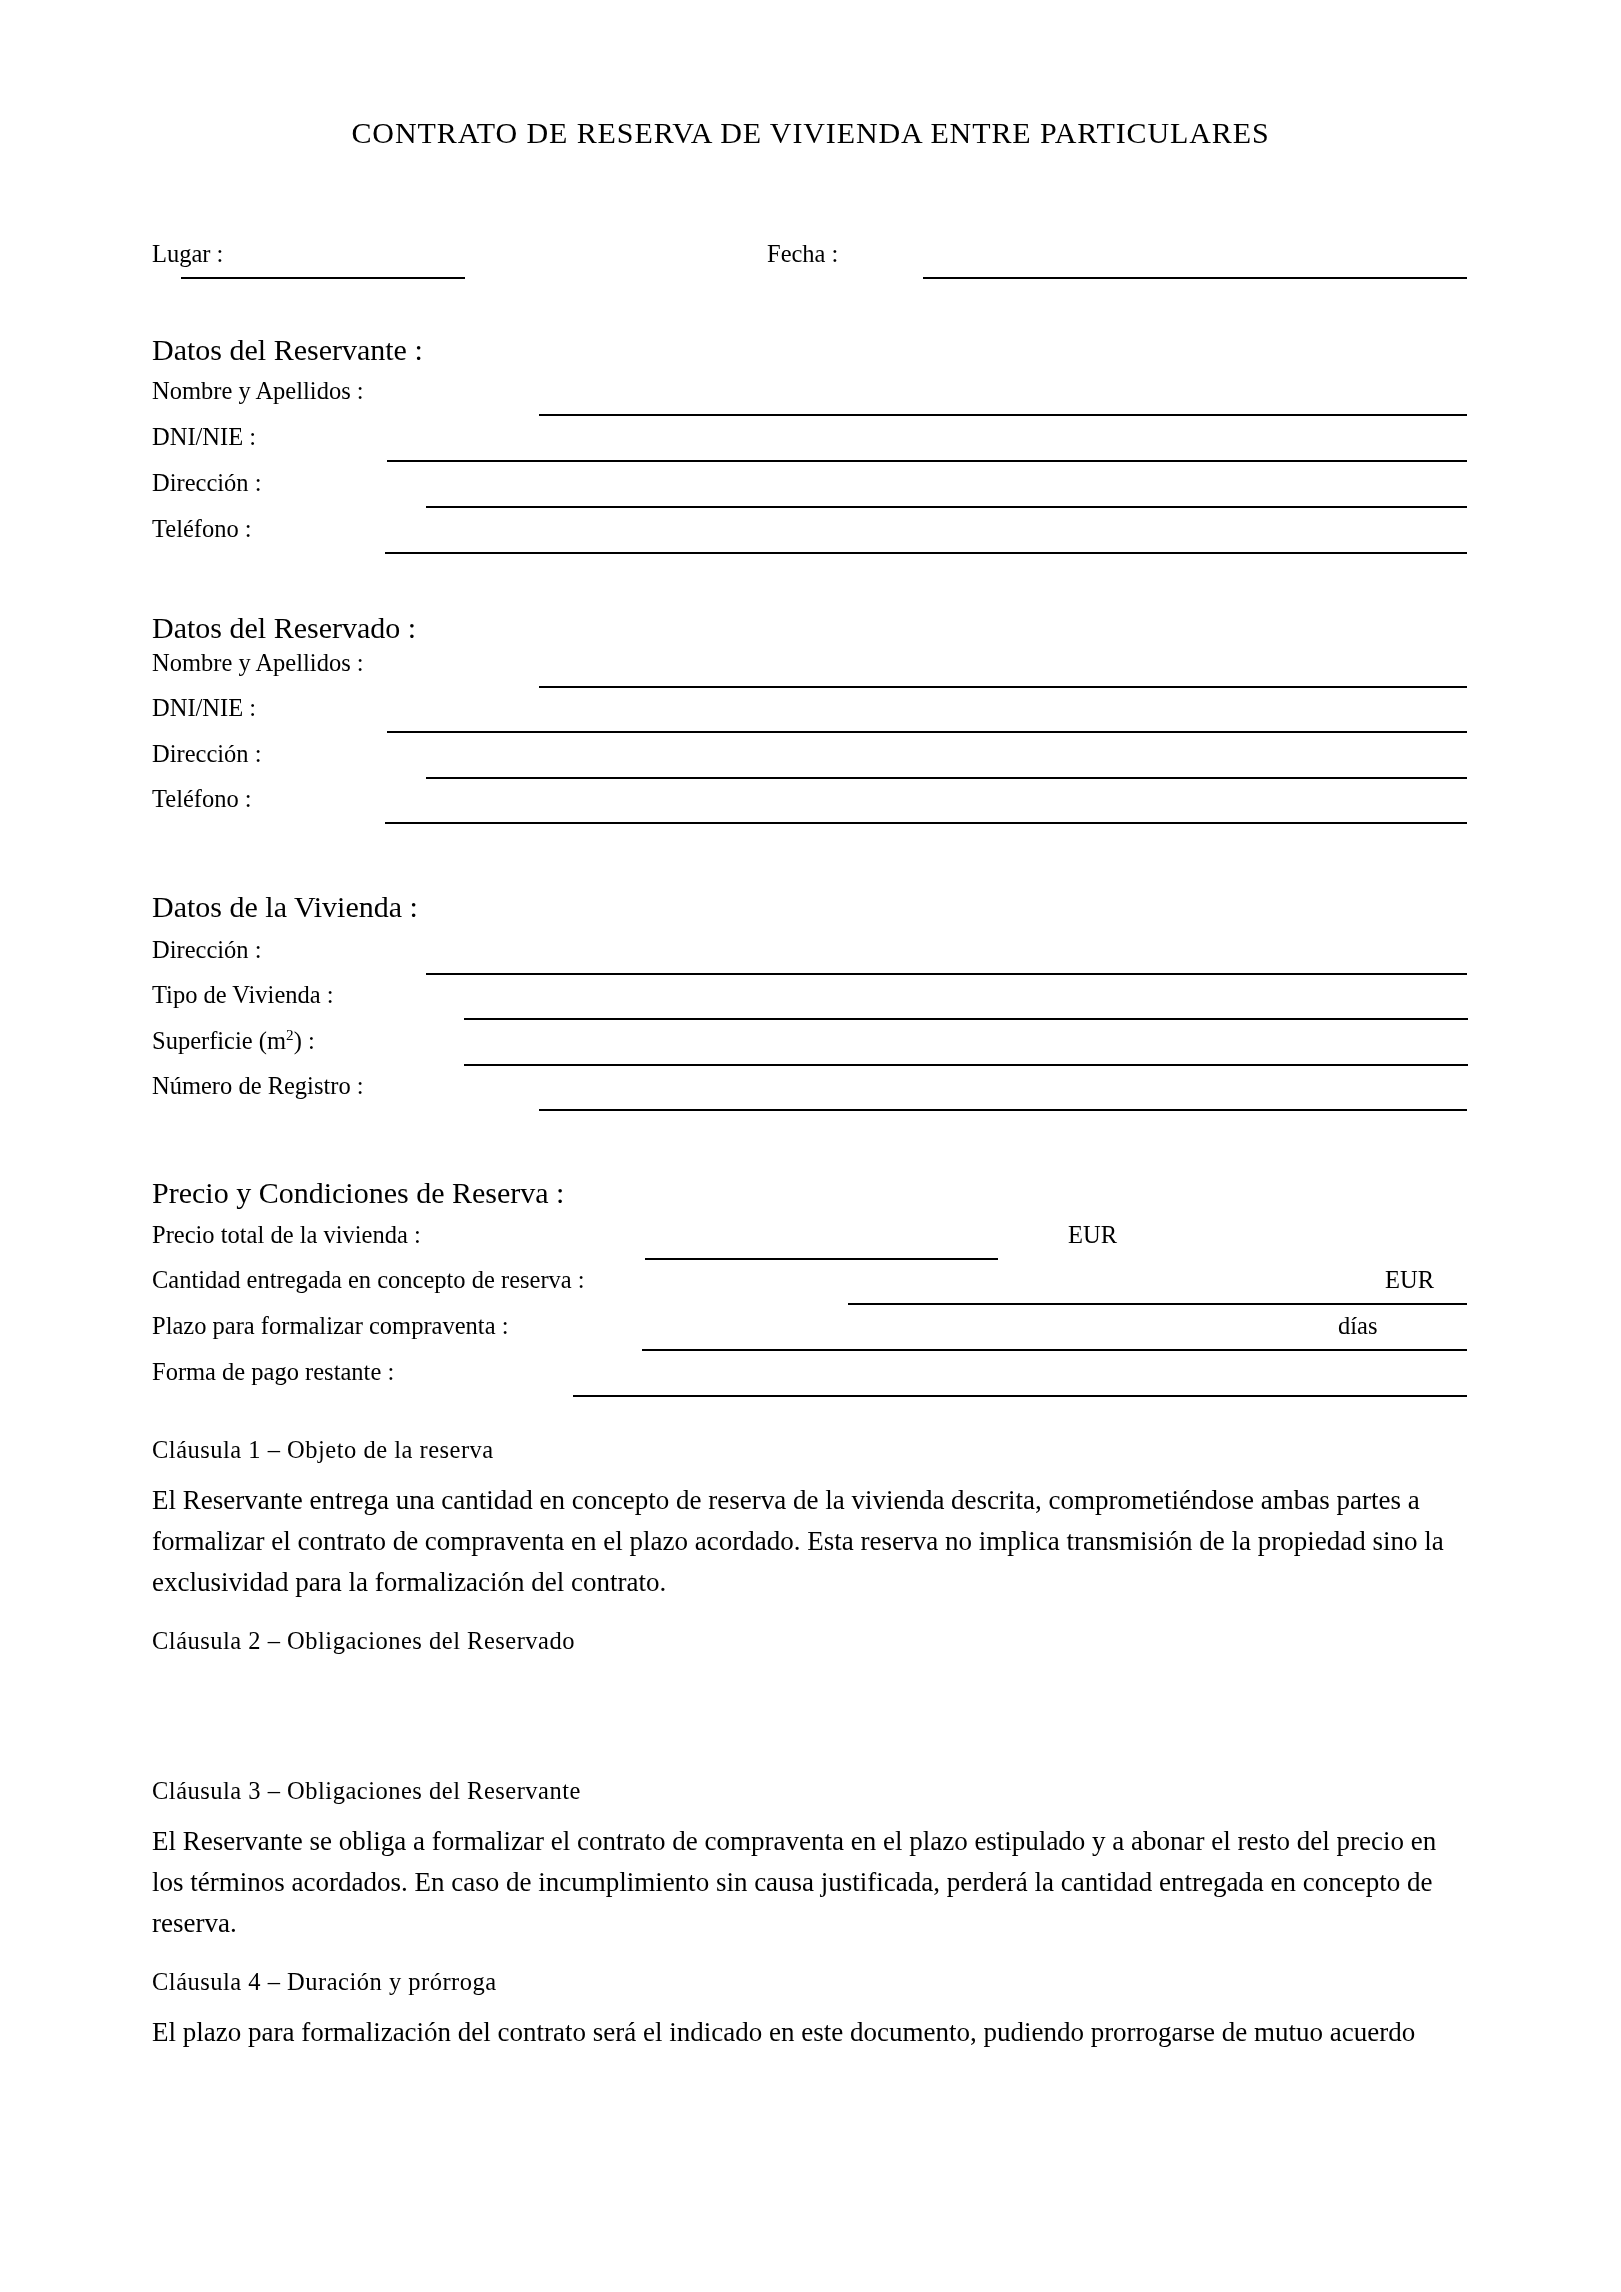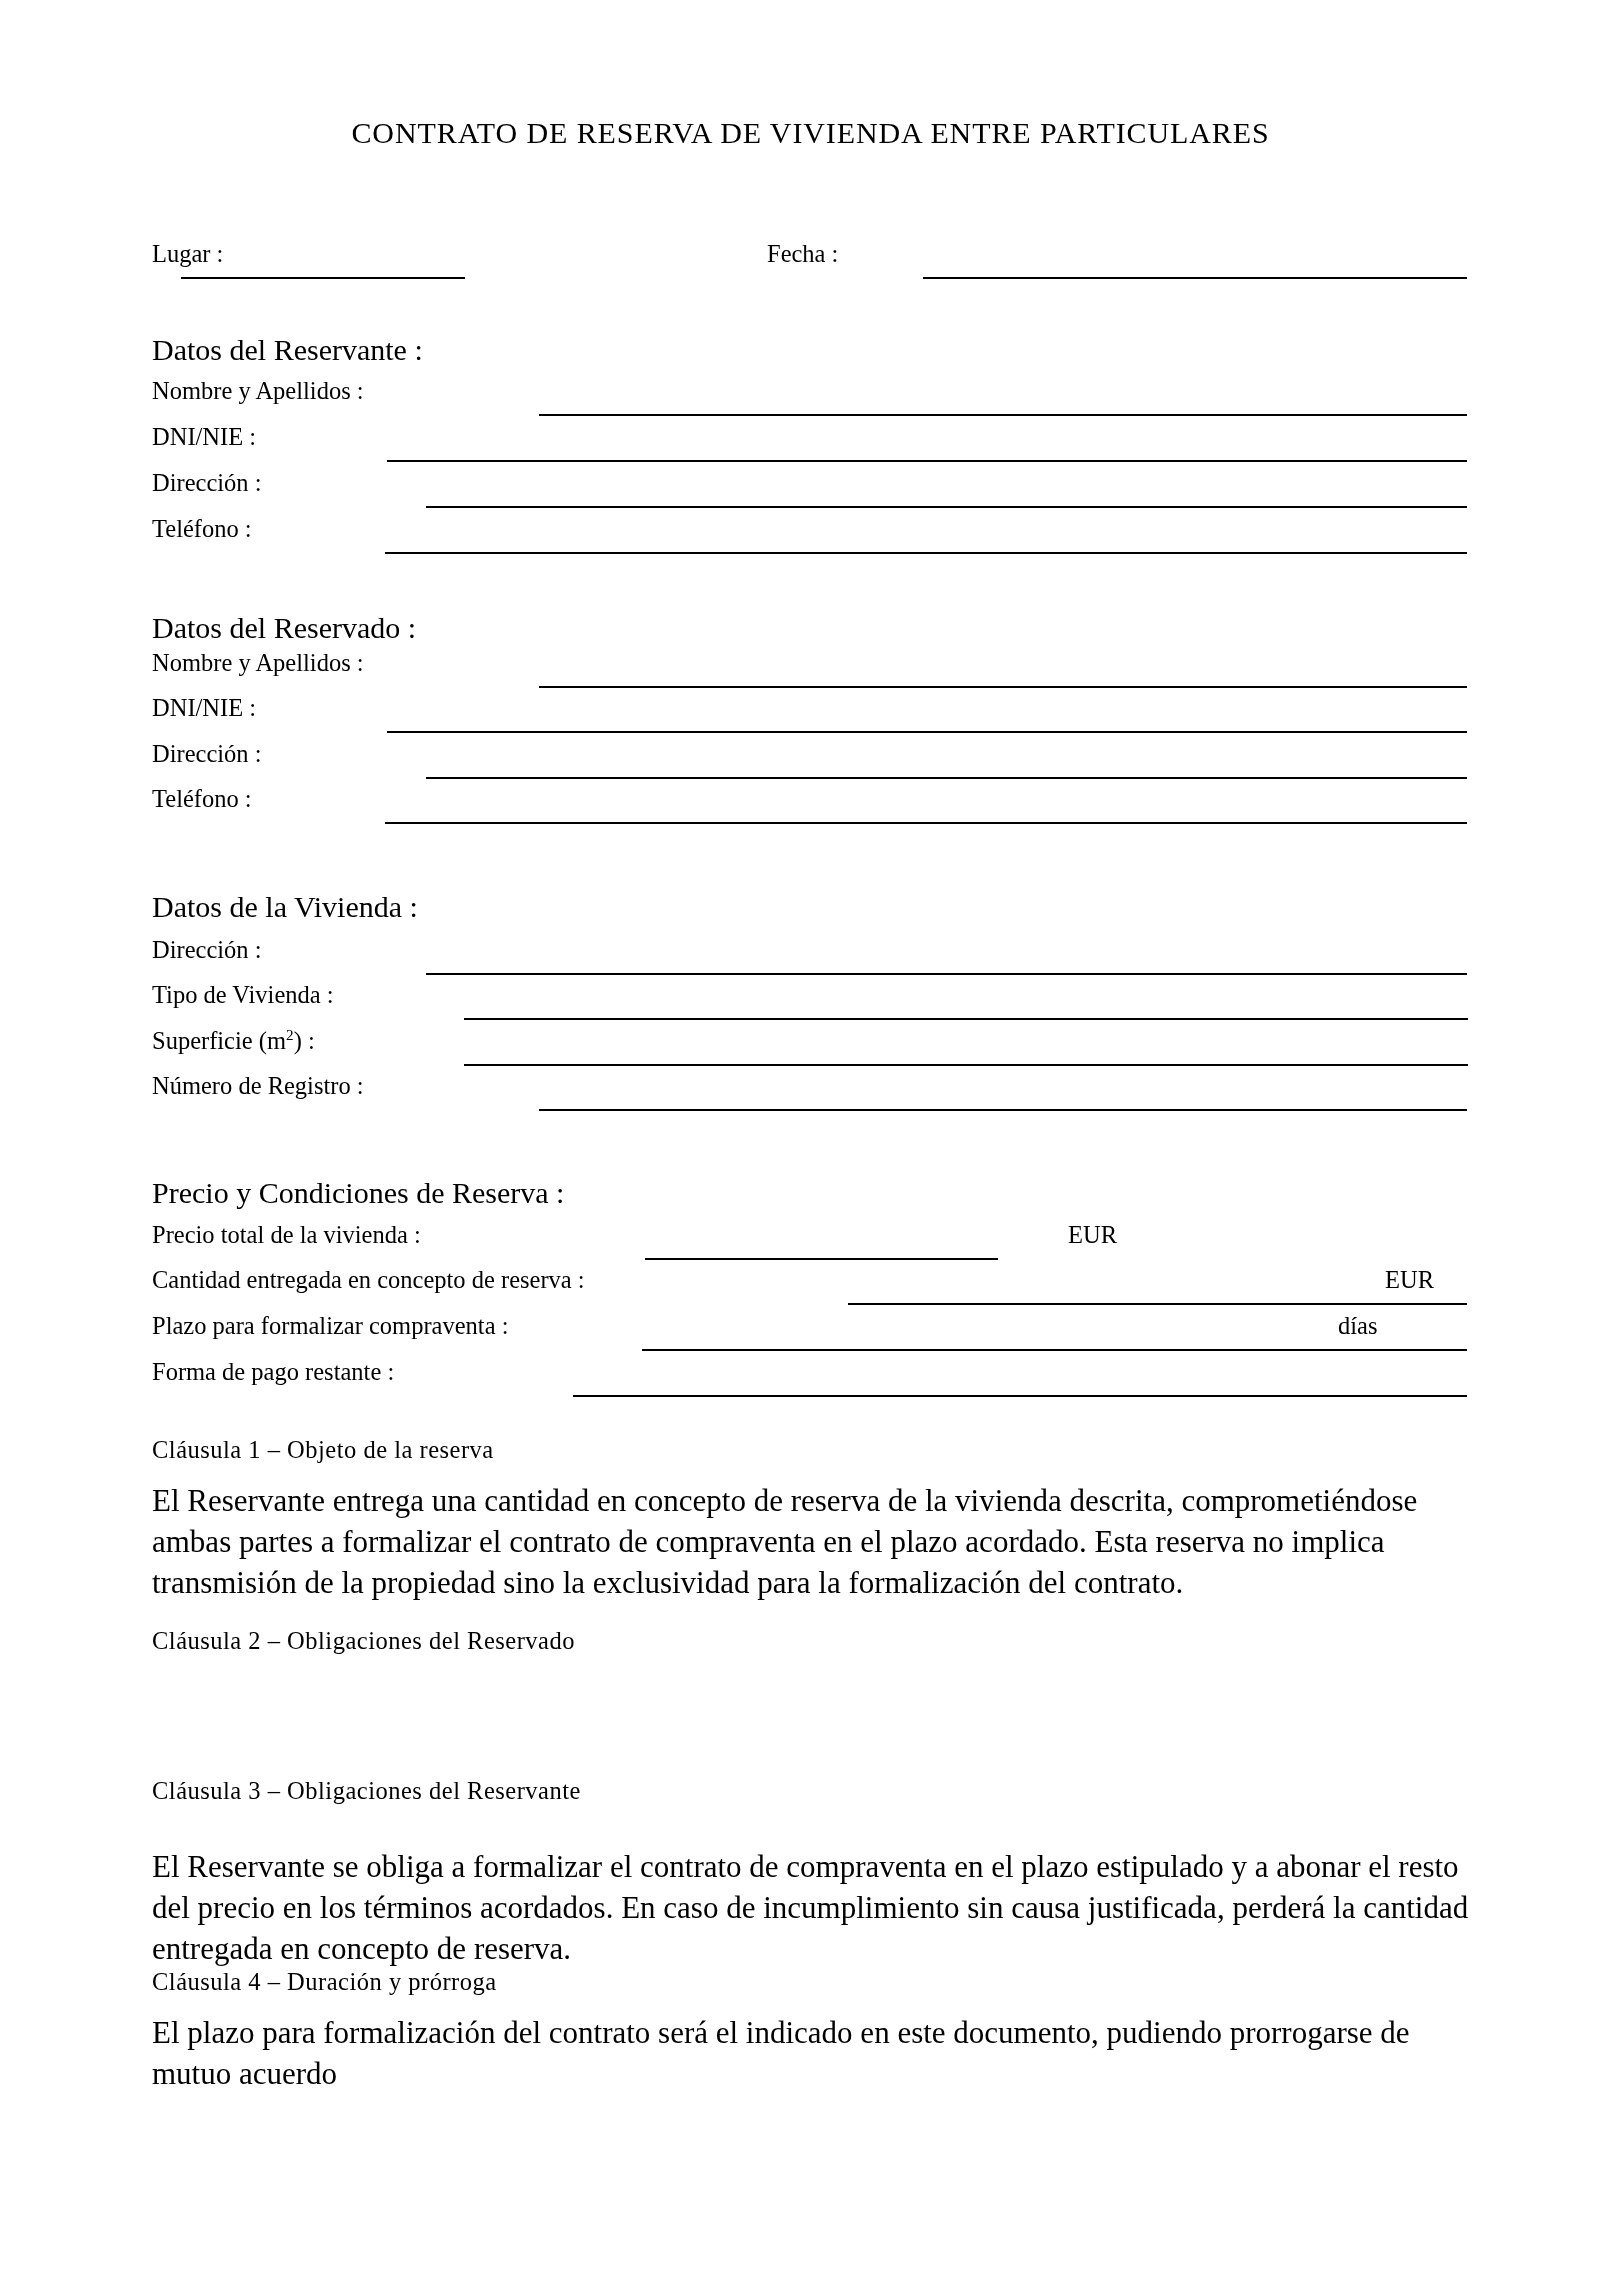--- a/index.html
+++ b/index.html
@@ -66,21 +66,21 @@
     position: absolute;
     left: 152px;
     font-size: 24.5px;
     letter-spacing: 0.5px;
     white-space: nowrap;
   }
   .clause-body {
     position: absolute;
     left: 152px;
     width: 1318px;
-    font-size: 31px;
+    font-size: 27px;
     line-height: 41px;
     text-align: left;
   }
   sup {
     font-size: 0.62em;
     vertical-align: super;
     line-height: 0;
   }
 </style>
 </head>
@@ -177,19 +177,19 @@
     <span class="field-label">Forma de pago restante :</span>
     <span class="rule" style="left:421px; width:894px;"></span>
   </div>
 
   <div class="clause-head" style="top:1436px;">Cláusula 1 – Objeto de la reserva</div>
   <div class="clause-body" style="top:1480px;">El Reservante entrega una cantidad en concepto de reserva de la vivienda descrita, comprometiéndose ambas partes a formalizar el contrato de compraventa en el plazo acordado. Esta reserva no implica transmisión de la propiedad sino la exclusividad para la formalización del contrato.</div>
 
   <div class="clause-head" style="top:1627px;">Cláusula 2 – Obligaciones del Reservado</div>
 
   <div class="clause-head" style="top:1777px;">Cláusula 3 – Obligaciones del Reservante</div>
-  <div class="clause-body" style="top:1821px;margin-top:25px;">El Reservante se obliga a formalizar el contrato de compraventa en el plazo estipulado y a abonar el resto del precio en los términos acordados. En caso de incumplimiento sin causa justificada, perderá la cantidad entregada en concepto de reserva.</div>
+  <div class="clause-body" style="top:1821px;">El Reservante se obliga a formalizar el contrato de compraventa en el plazo estipulado y a abonar el resto del precio en los términos acordados. En caso de incumplimiento sin causa justificada, perderá la cantidad entregada en concepto de reserva.</div>
 
   <div class="clause-head" style="top:1968px;">Cláusula 4 – Duración y prórroga</div>
   <div class="clause-body" style="top:2012px;">El plazo para formalización del contrato será el indicado en este documento, pudiendo prorrogarse de mutuo acuerdo</div>
 
 </div>
 
 
 </body></html>

